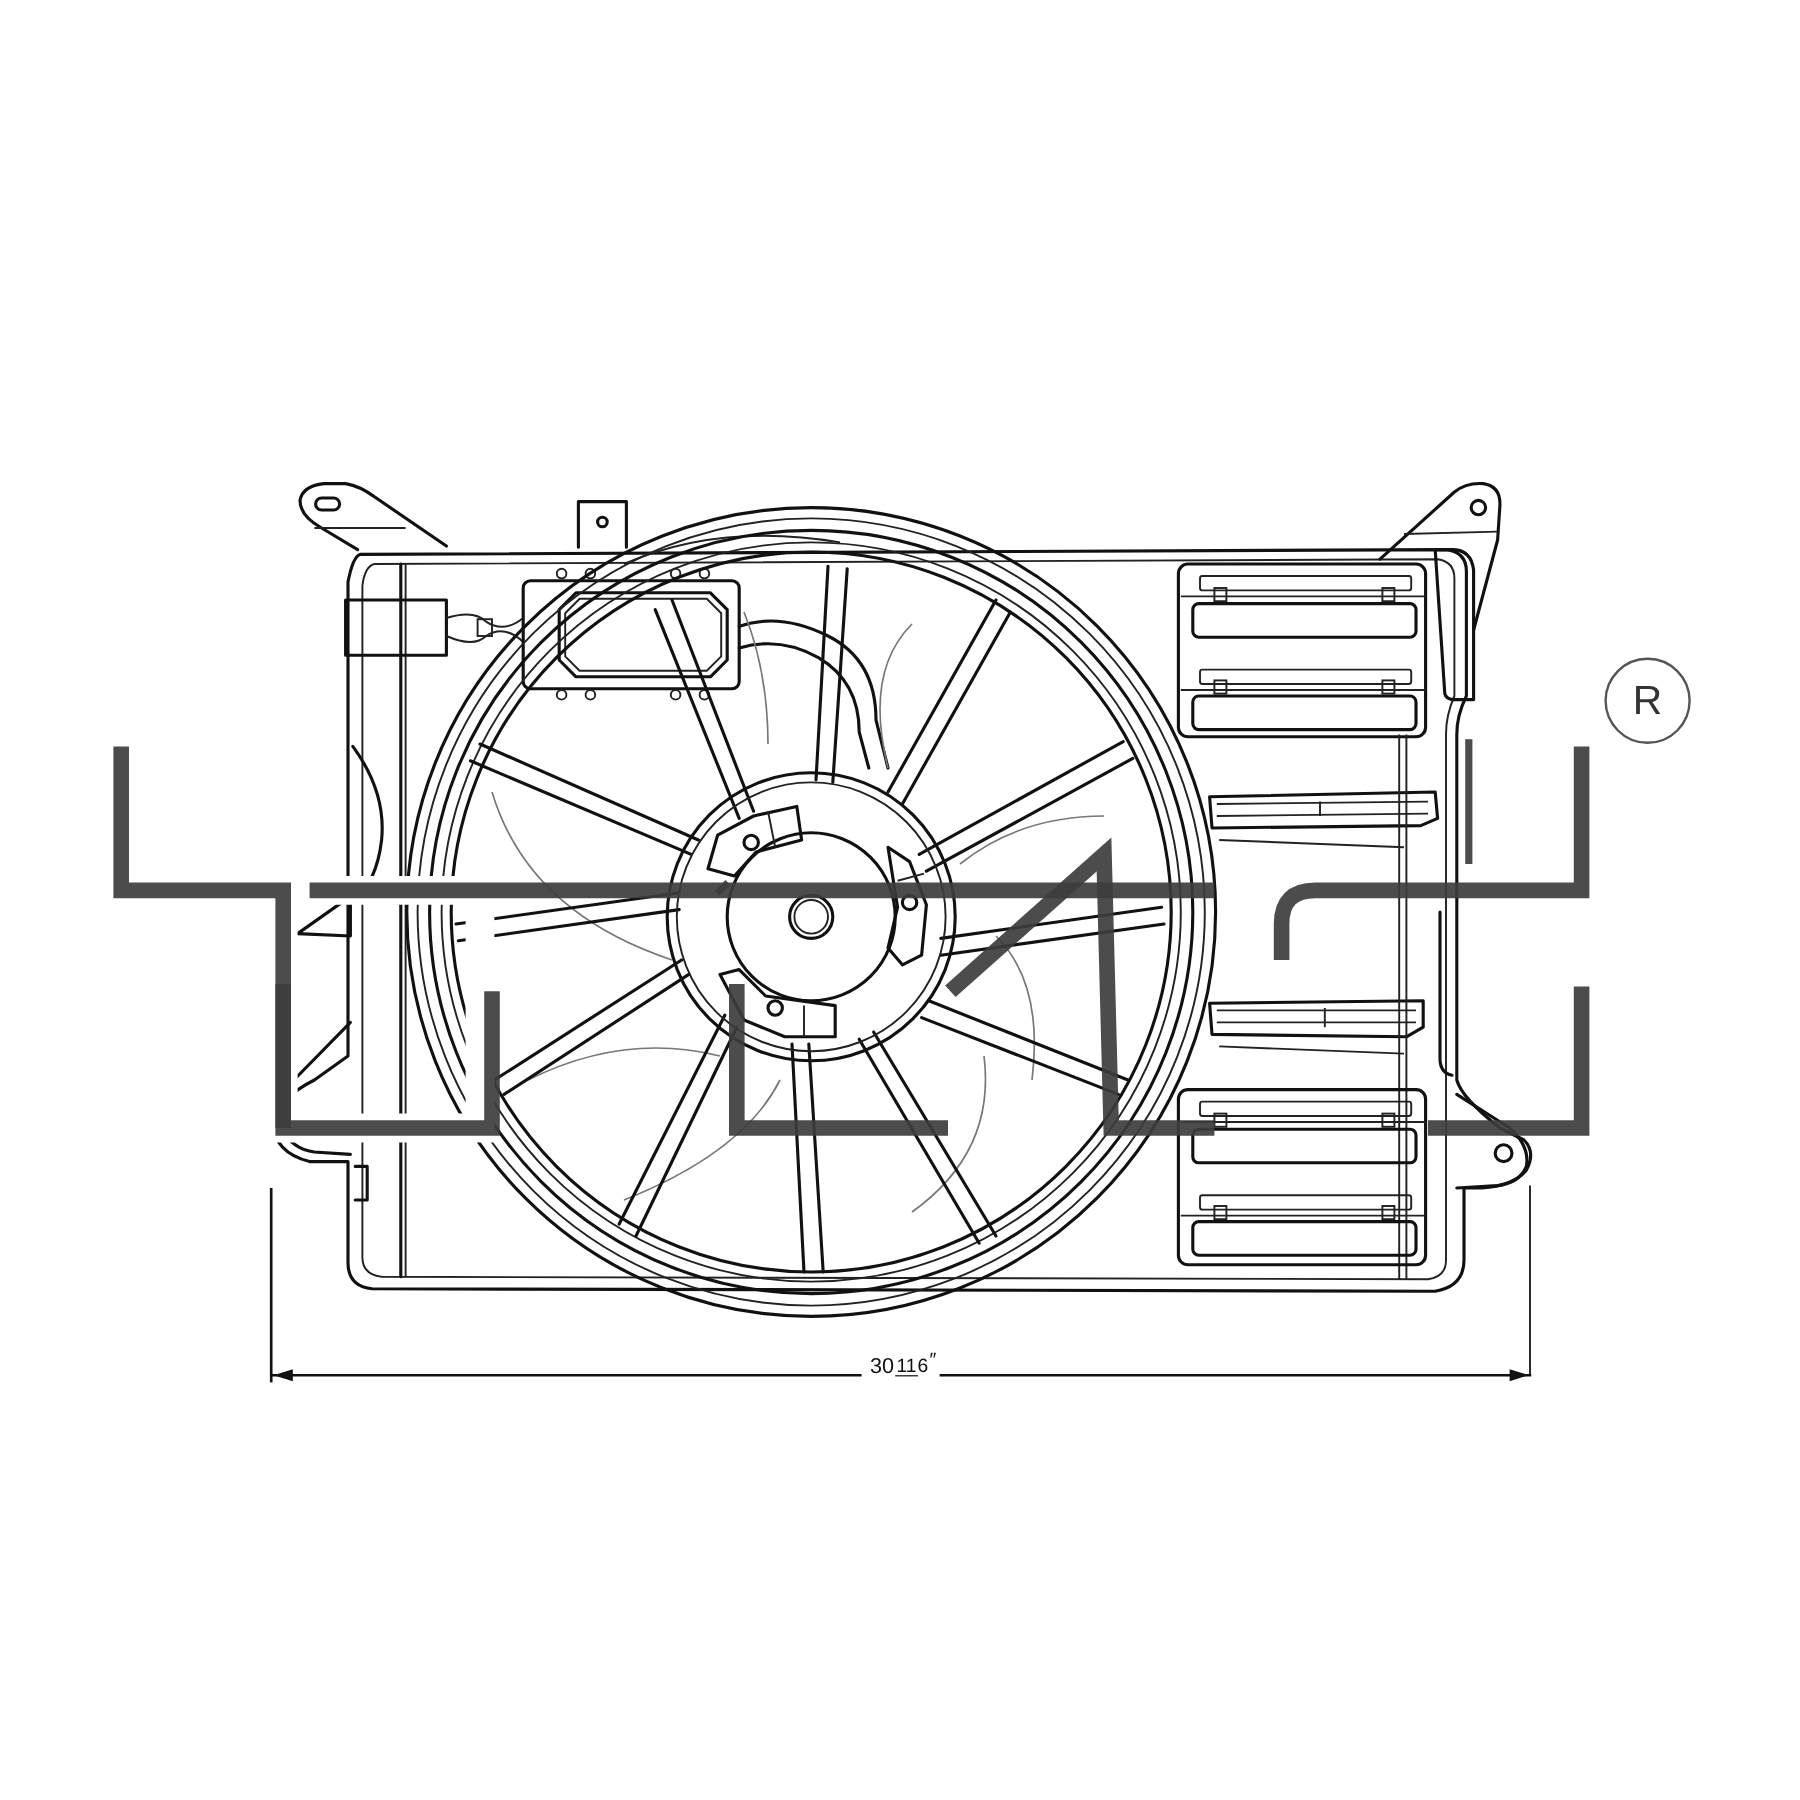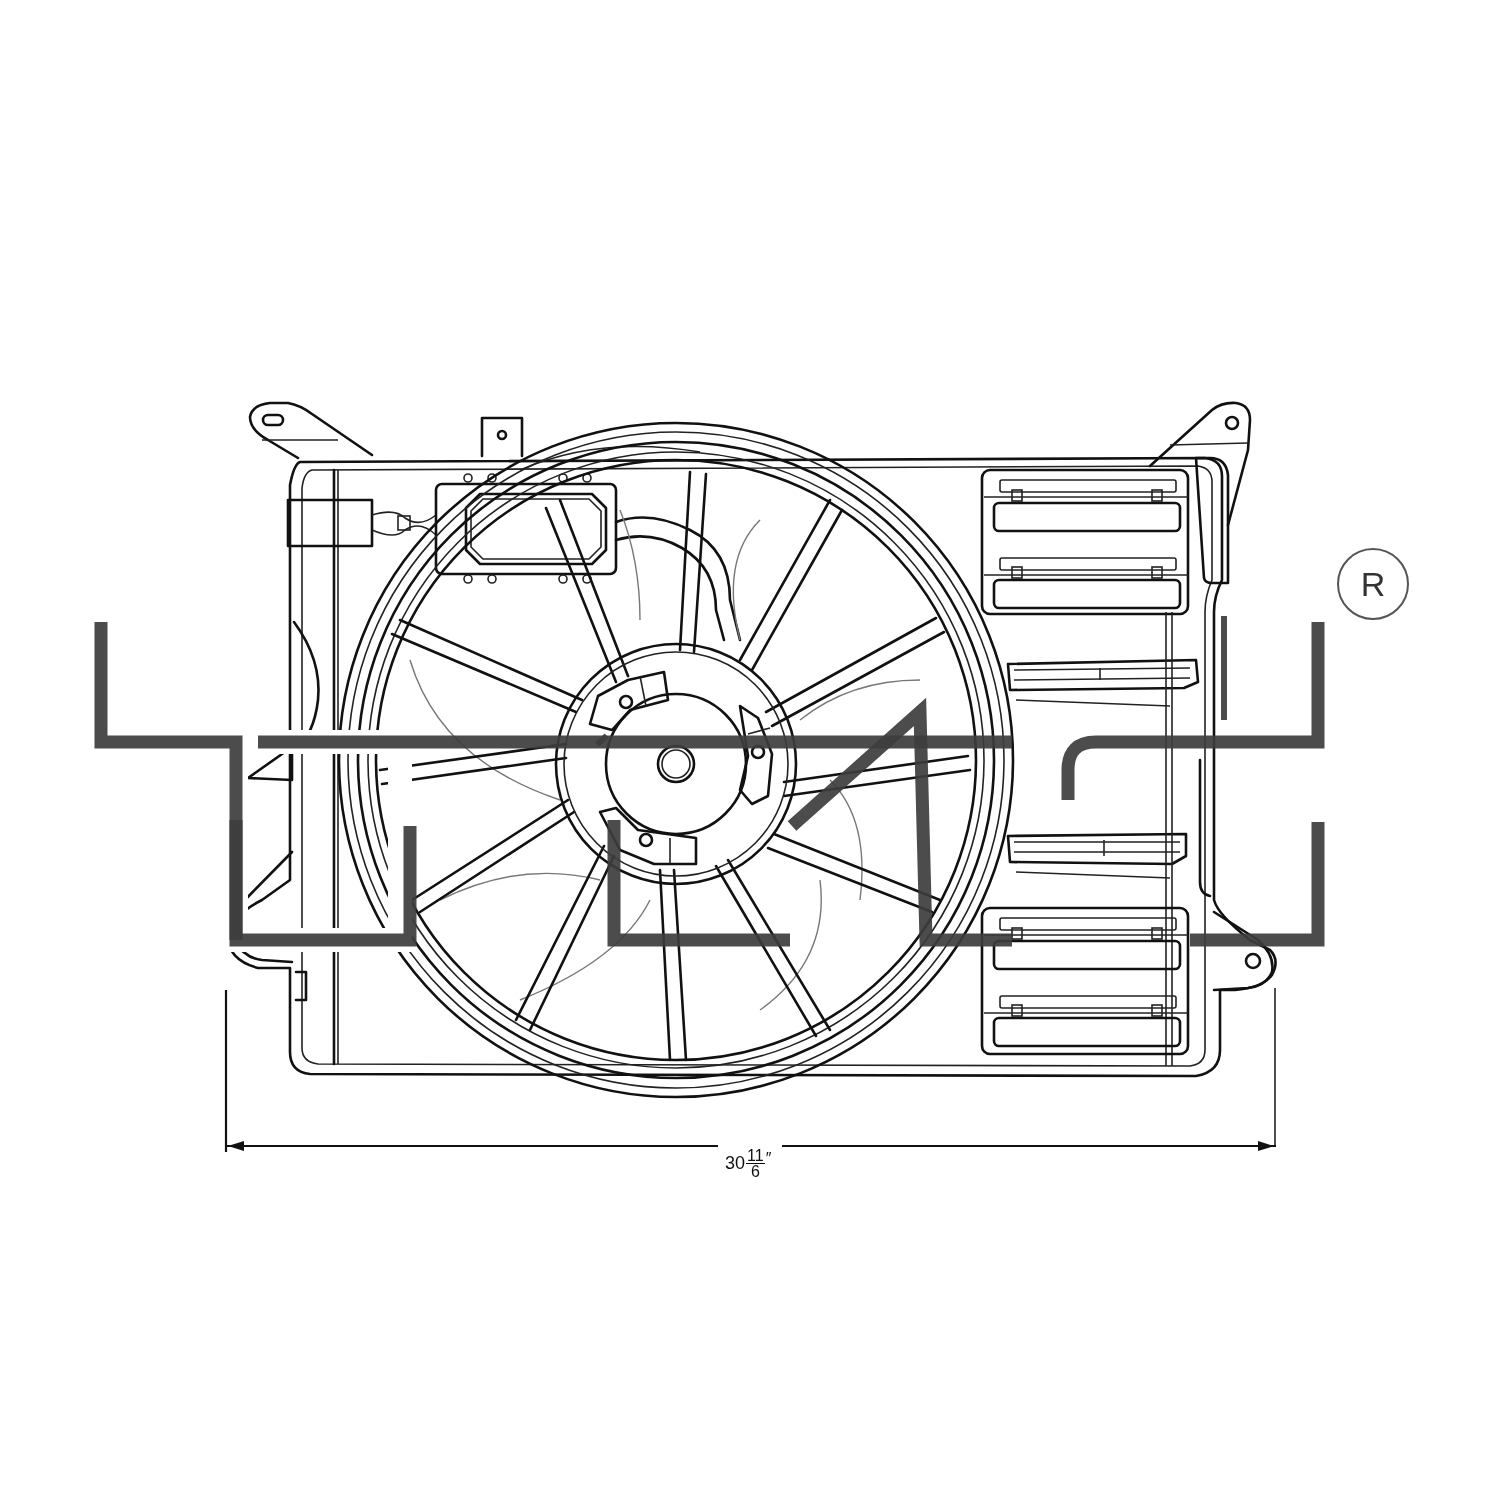--- a/index.html
+++ b/index.html
@@ -7,24 +7,24 @@
   #drawing { position: absolute; left: 0; top: 0; width: 1500px; height: 1500px; }
   .ln { fill: none; stroke: #111; stroke-width: 2.6; stroke-linejoin: round; stroke-linecap: round; }
   .ln-thin { fill: none; stroke: #222; stroke-width: 1.6; }
   .ln-faint { fill: none; stroke: #777; stroke-width: 1.4; }
   .logo { fill: none; stroke: #3d3d3d; stroke-width: 13; stroke-linejoin: miter; stroke-linecap: butt; opacity: 0.92; }
   .logo-halo { fill: none; stroke: #ffffff; stroke-width: 24; stroke-linejoin: miter; }
   .dim { fill: none; stroke: #111; stroke-width: 2.2; }
   .dim-label {
     position: absolute; left: 722px; top: 1128px;
     font-family: "Liberation Sans", sans-serif; font-size: 17px; color: #111;
-    display: flex; align-items: center; background: #fff; padding: 0 3px; margin-top: 20px;
+    display: flex; align-items: center; background: #fff; padding: 0 3px;
   }
   .dim-label .whole { font-size: 18px; }
-  .frac { display: inline-flex; flex-direction: column; align-items: center; line-height: 15px; font-size: 16px; margin-left: 1px; }
+  .frac { display: inline-flex; flex-direction: row; align-items: center; line-height: 15px; font-size: 16px; margin-left: 1px; }
   .frac .num { border-bottom: 1.8px solid #111; padding: 0 1px; }
   .dim-label .unit { font-size: 16px; margin-left: 1px; margin-top: -10px; }
   .reg-mark {
     position: absolute; left: 1337px; top: 548px; width: 72px; height: 72px;
     border: 2px solid #555; border-radius: 50%; box-sizing: border-box;
     display: flex; align-items: center; justify-content: center;
     font-family: "Liberation Sans", sans-serif; font-size: 34px; color: #333;
   }
 </style>
 </head>

